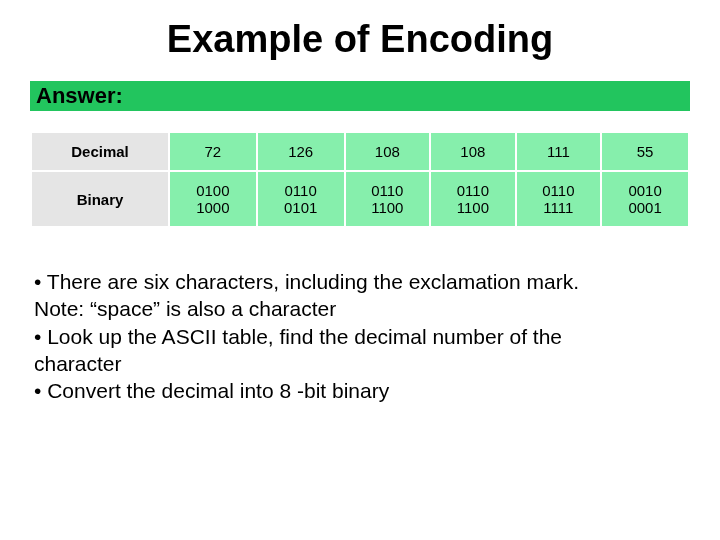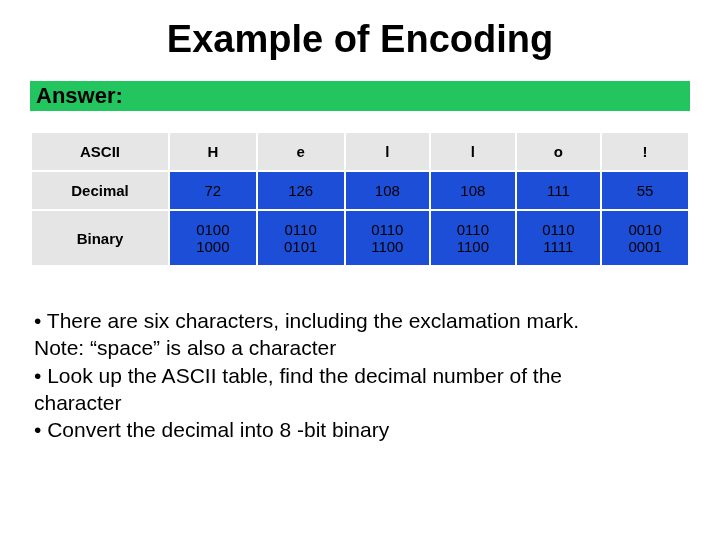--- a/index.html
+++ b/index.html
@@ -39,21 +39,21 @@
   th, td {
     text-align: center;
     padding: 10px 4px;
     vertical-align: middle;
   }
   .hrow th {
     background: #e6e6e6;
     font-weight: bold;
   }
   .drow td {
-    background: #1d4ed8;
+    background: #86efac;
   }
   .drow td:first-child {
     background: #e5e5e5;
     font-weight: bold;
   }
   .bullets {
     margin-top: 40px;
     font-size: 21px;
     line-height: 1.3;
     padding-left: 4px;
@@ -66,29 +66,20 @@
 <body>
 
 <div class="slide">
 
   <h1 class="title">Example of Encoding</h1>
 
   <div class="answer-bar">Answer:</div>
 
   <table>
     <tbody>
-        <tr class="hrow">
-      <th>ASCII</th>
-      <th>H</th>
-      <th>e</th>
-      <th>l</th>
-      <th>l</th>
-      <th>o</th>
-      <th>!</th>
-    </tr>
     <tr class="drow">
       <td>Decimal</td>
       <td>72</td>
       <td>126</td>
       <td>108</td>
       <td>108</td>
       <td>111</td>
       <td>55</td>
     </tr>
     <tr class="drow">

